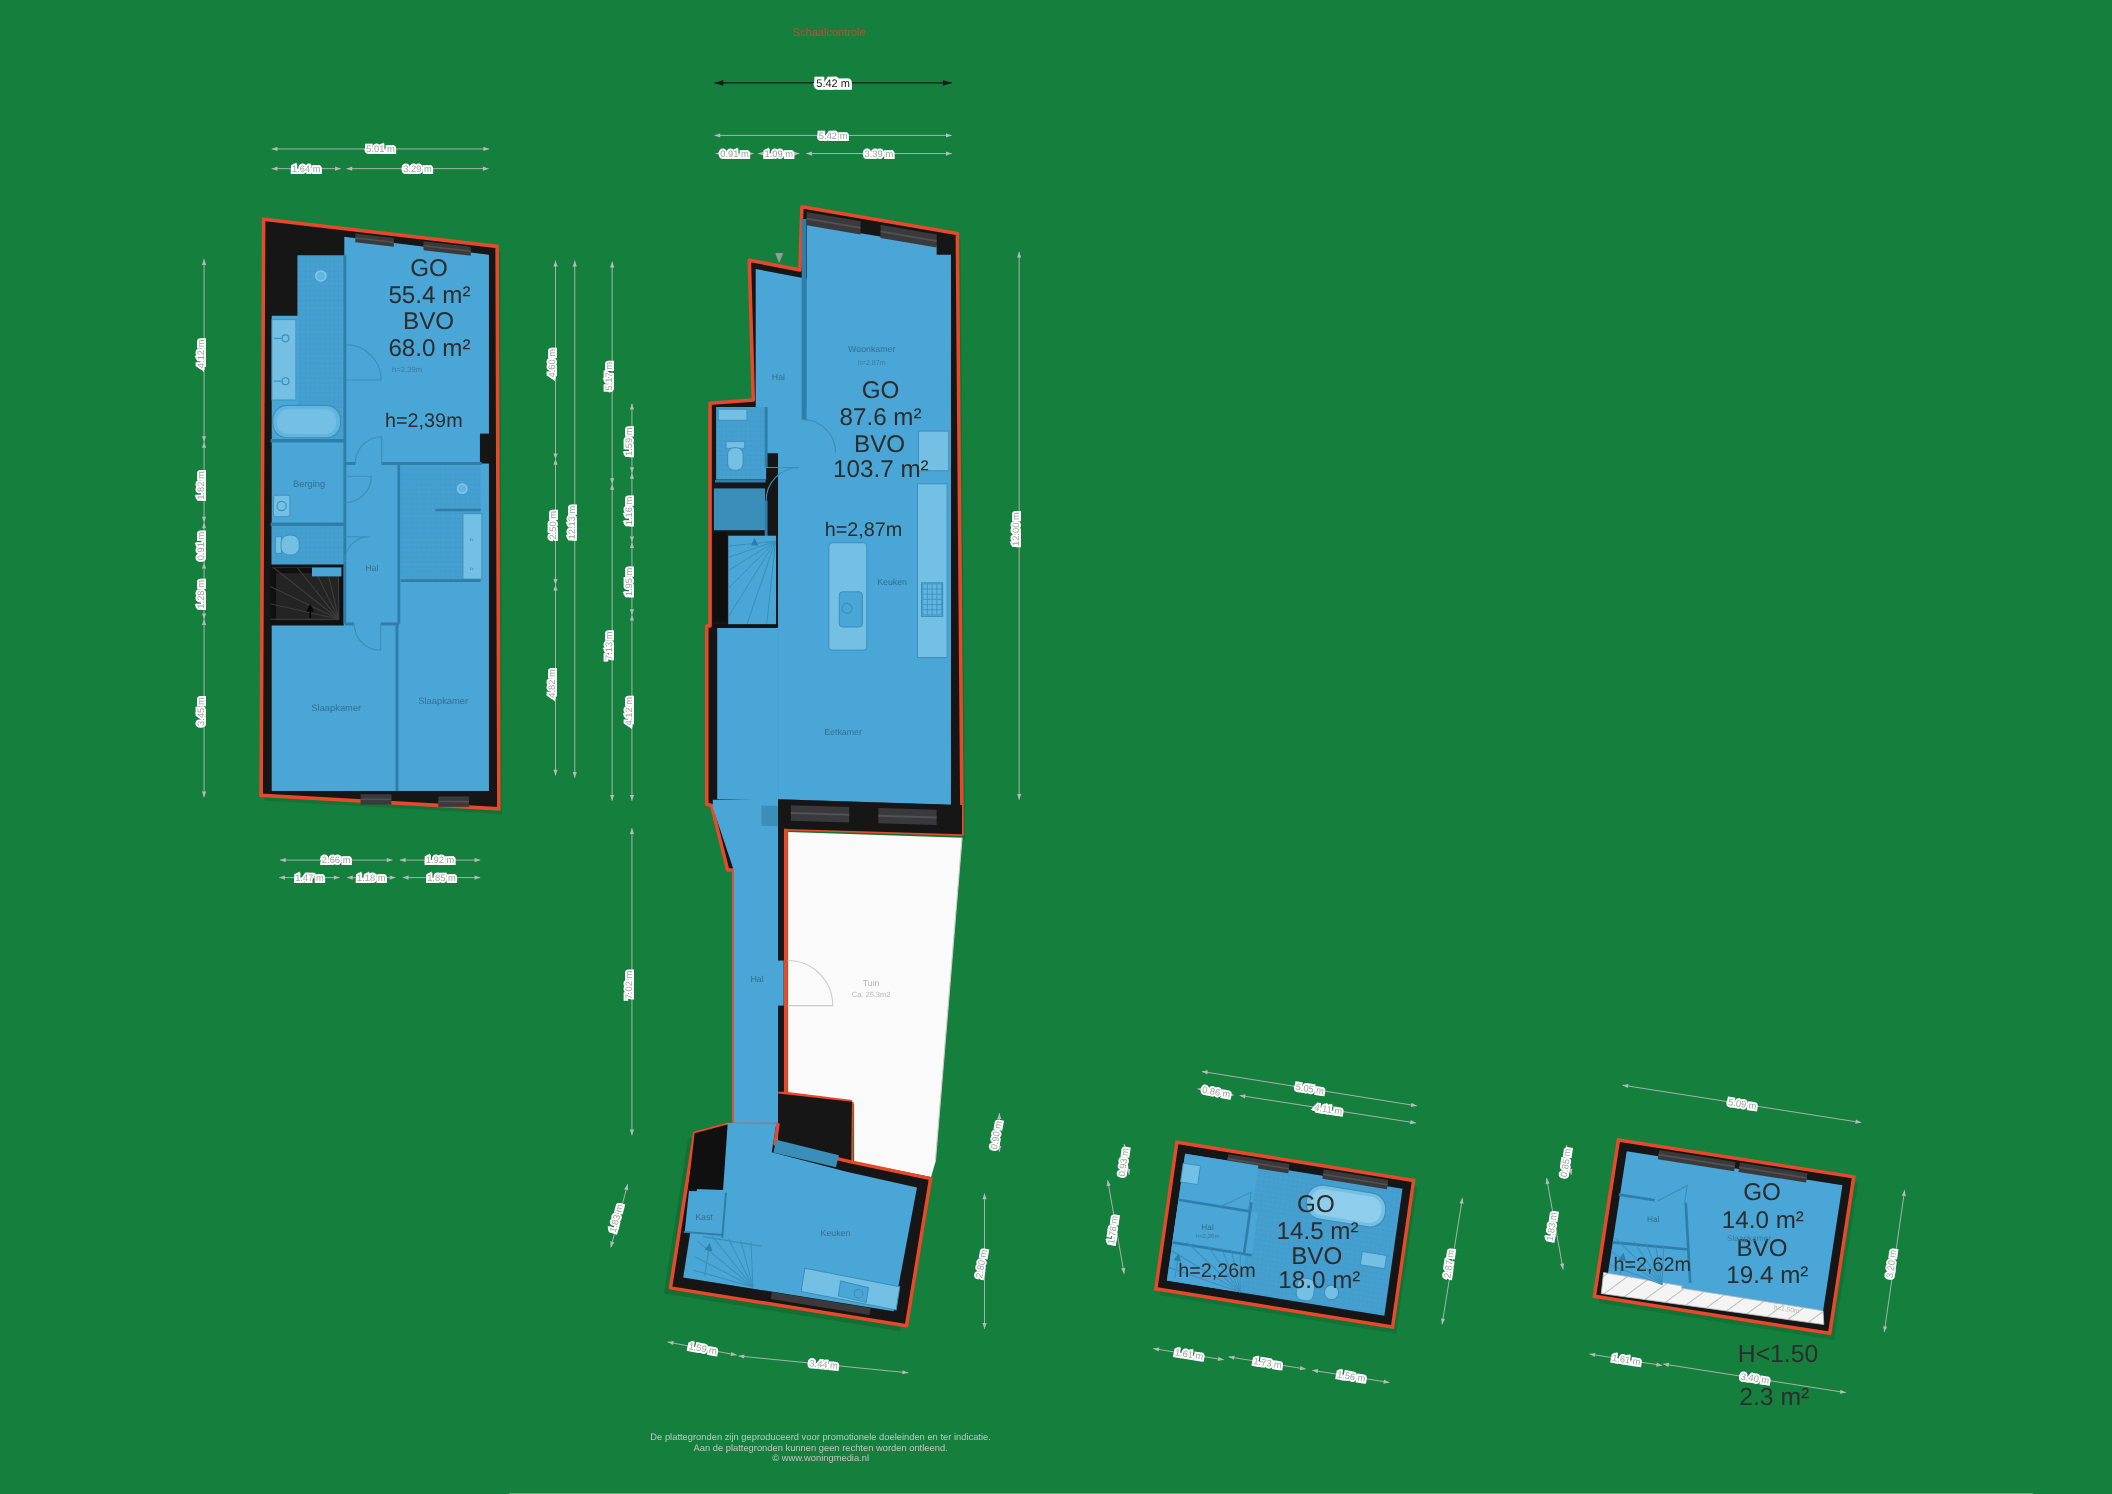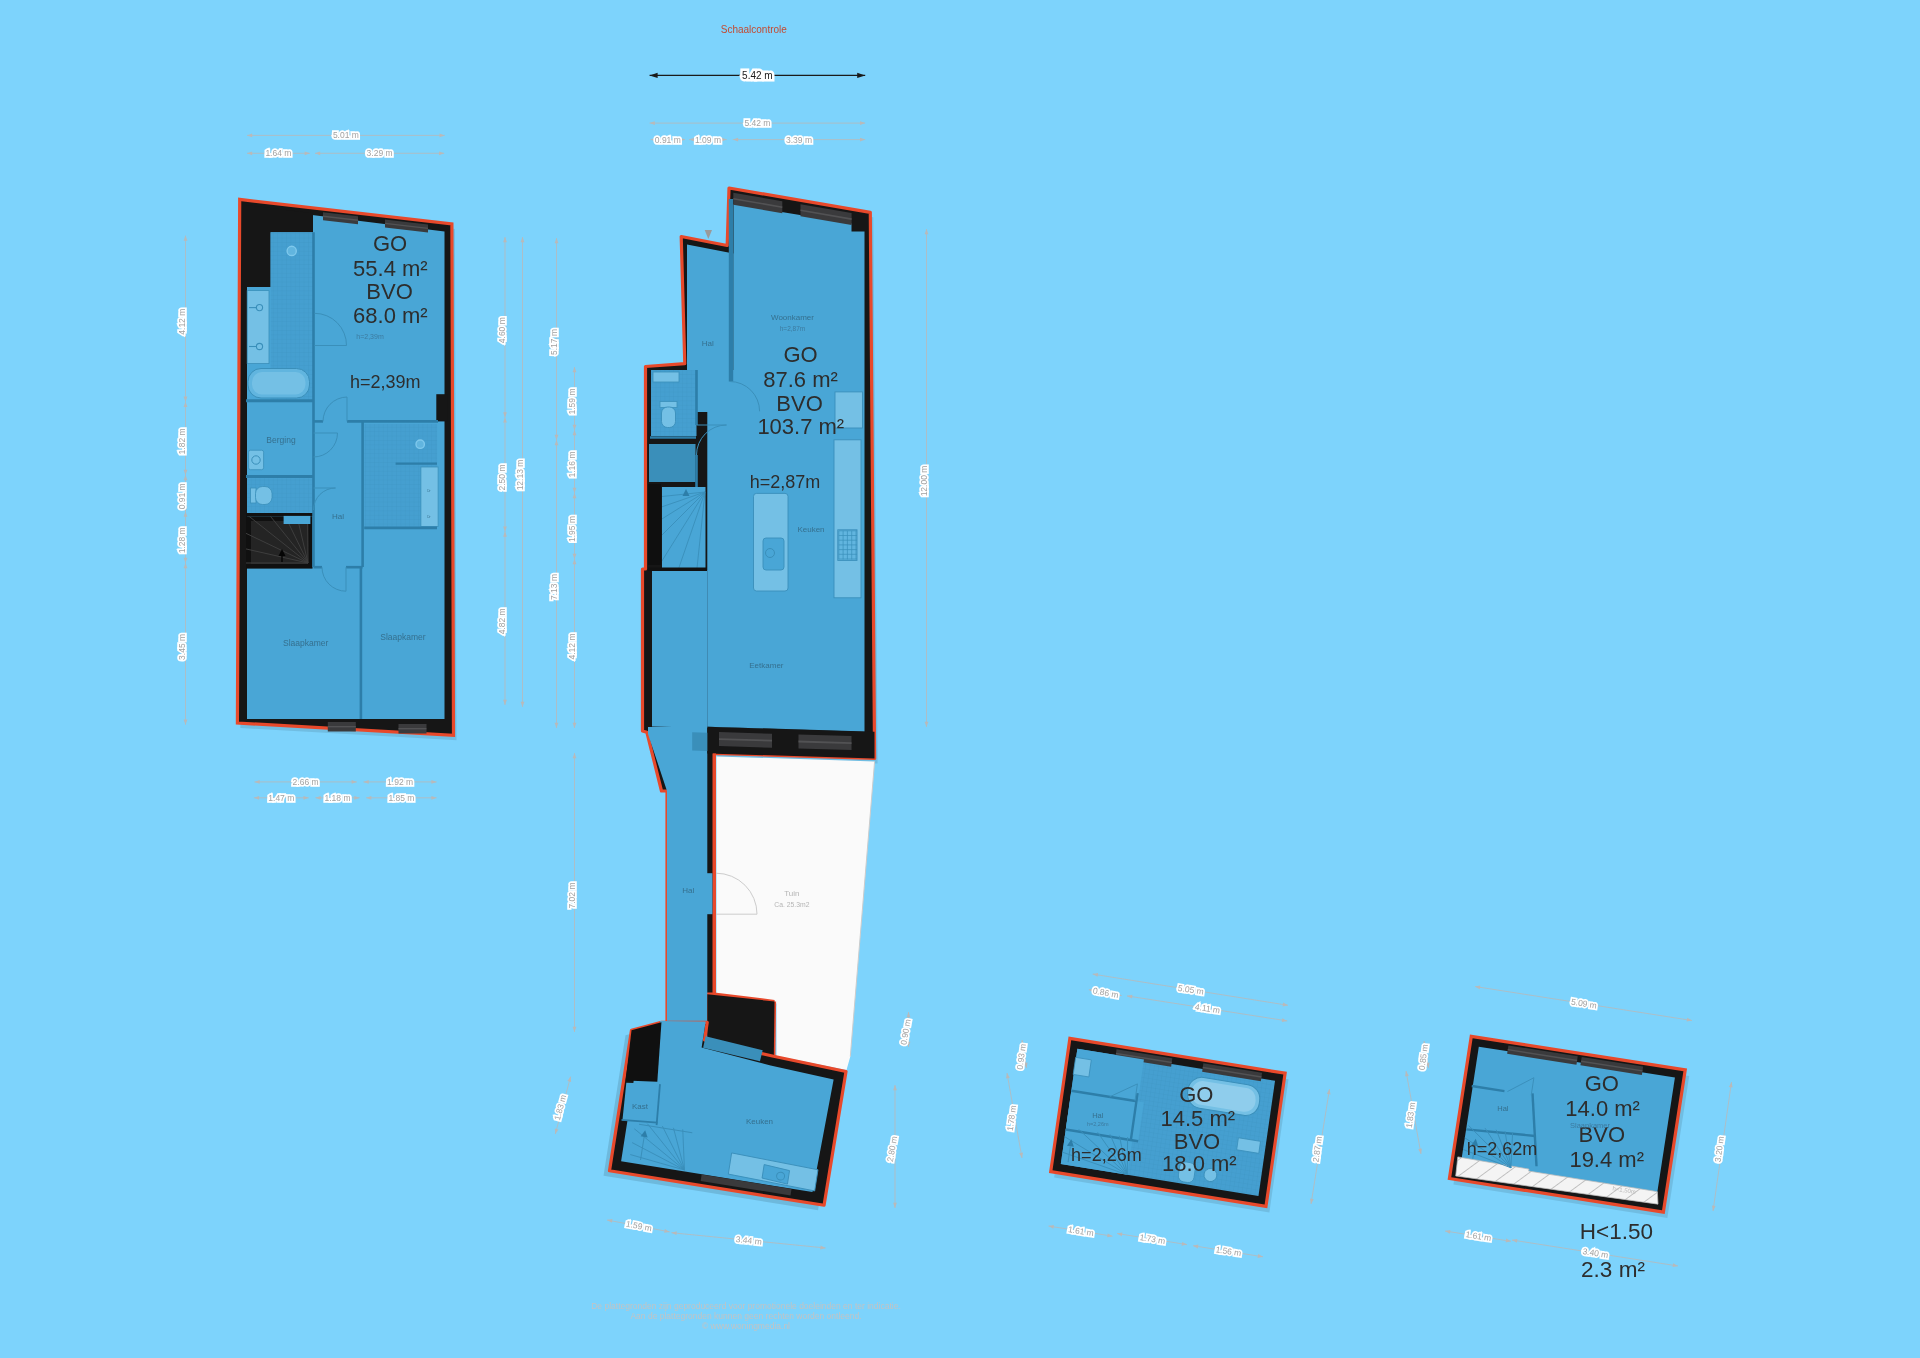--- a/index.html
+++ b/index.html
@@ -1,18 +1,18 @@
 <!DOCTYPE html>
 <html><head><meta charset="utf-8"><title>Plattegrond</title>
 <style>
 html,body{margin:0;padding:0;background:#ffffff;}
 *{box-sizing:border-box;}
 </style></head>
 <body>
-<div style="position:relative;width:1920px;height:1358px;background:#7dd3fc;overflow:hidden;">
+<div style="position:relative;width:1920px;height:1358px;background:#15803d;overflow:hidden;">
 <svg width="1920" height="1358" viewBox="0 0 1920 1358" font-family="'Liberation Sans',sans-serif" xmlns="http://www.w3.org/2000/svg">
 <defs>
 <pattern id="tiles" width="4.4" height="4.4" patternUnits="userSpaceOnUse">
  <rect width="4.4" height="4.4" fill="#459fd0"></rect>
  <path d="M0 0H4.4M0 0V4.4" stroke="#3f96c4" stroke-width="0.7" fill="none"></path>
 </pattern>
 <pattern id="hatch" width="13" height="13" patternUnits="userSpaceOnUse" patternTransform="rotate(45)">
  <rect width="13" height="13" fill="#f4f4f4"></rect>
  <line x1="0" y1="0" x2="0" y2="13" stroke="#9a9a9a" stroke-width="1.1"></line>
 </pattern>

